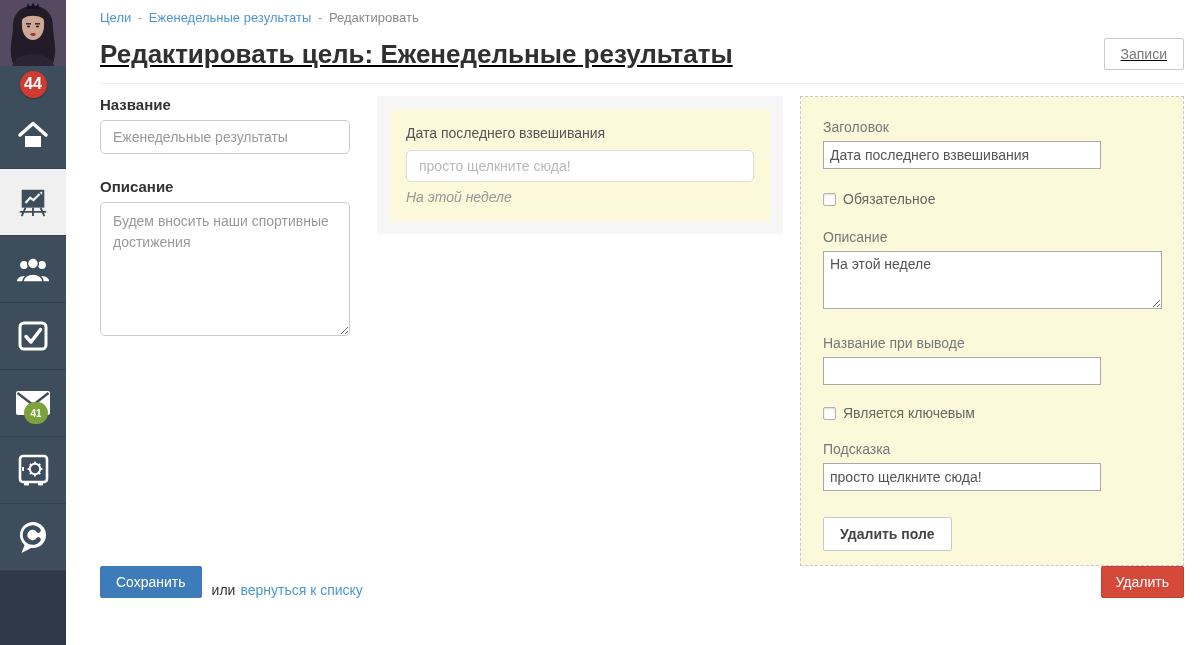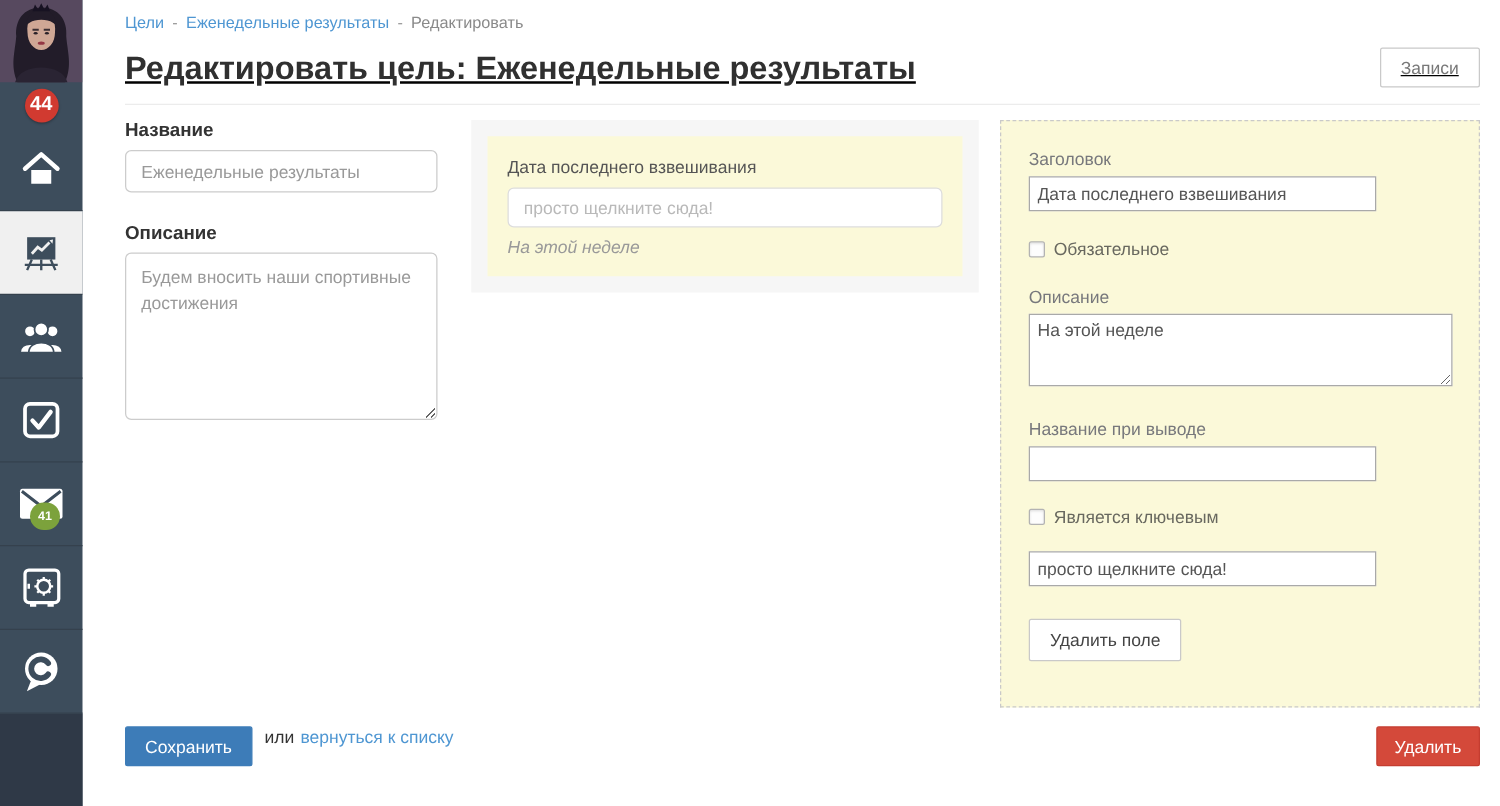--- a/index.html
+++ b/index.html
@@ -128,25 +128,25 @@
     width: 13px; height: 13px; border: 1px solid #b3b3b3; border-radius: 2px;
     background: #fdfdfd; box-shadow: inset 0 1px 2px rgba(0,0,0,.12);
     margin: 0 7px 0 0; cursor: pointer;
   }
   .check-label { font-size: 14px; color: #68685f; cursor: pointer; }
   .mt22 { margin-top: 22px; }
   .mt26 { margin-top: 26px; }
   .mt20 { margin-top: 20px; }
   .delete-field-btn {
     margin-top: 26px; background: #fff; border: 1px solid #c9c9c9; border-radius: 2px;
-    padding: 8px 16px; font-size: 14px; color: #444; font-family: inherit; cursor: pointer;
-  }
-
-  
-  .footer-row { display: flex; align-items: flex-start; margin-top: 15px; }
+    padding: 8px 16px; font-size: 14px; color: #444; font-family: inherit; cursor: pointer; font-weight: bold;
+  }
+
+  
+  .footer-row { display: flex; align-items: flex-end; }
   .save-btn {
     height: 32px; padding: 0 15px; background: #3d7cb8; border: 1px solid #3d7cb8;
     border-radius: 2px; color: #fff; font-size: 14px; font-family: inherit; cursor: pointer;
   }
   .or-text { margin-left: 10px; font-size: 14px; color: #333; }
   .back-link { margin-left: 5px; font-size: 14px; color: #4e96d2; text-decoration: none; cursor: pointer; }
   .delete-btn {
     margin-left: auto; height: 32px; padding: 0 14px;
     background: #d4493a; border: 1px solid #c43d30; border-radius: 2px;
     color: #fff; font-size: 14px; font-family: inherit; cursor: pointer;
@@ -310,20 +310,21 @@
             <label class="editor-label">Название при выводе</label>
             <input class="editor-input" type="text" value="" style="">
           </div>
 
           <div class="check-row mt20" style="margin-top:20px">
             <input type="checkbox" class="checkbox" style="">
             <span class="check-label">Является ключевым</span>
           </div>
 
           <div class="mt20">
+            <label class="editor-label">Подсказка</label>
             <input class="editor-input" type="text" value="просто щелкните сюда!" style="">
           </div>
 
           <button class="delete-field-btn">Удалить поле</button>
         </div>
       </div>
 
     </div>
 
     <div class="footer-row">

